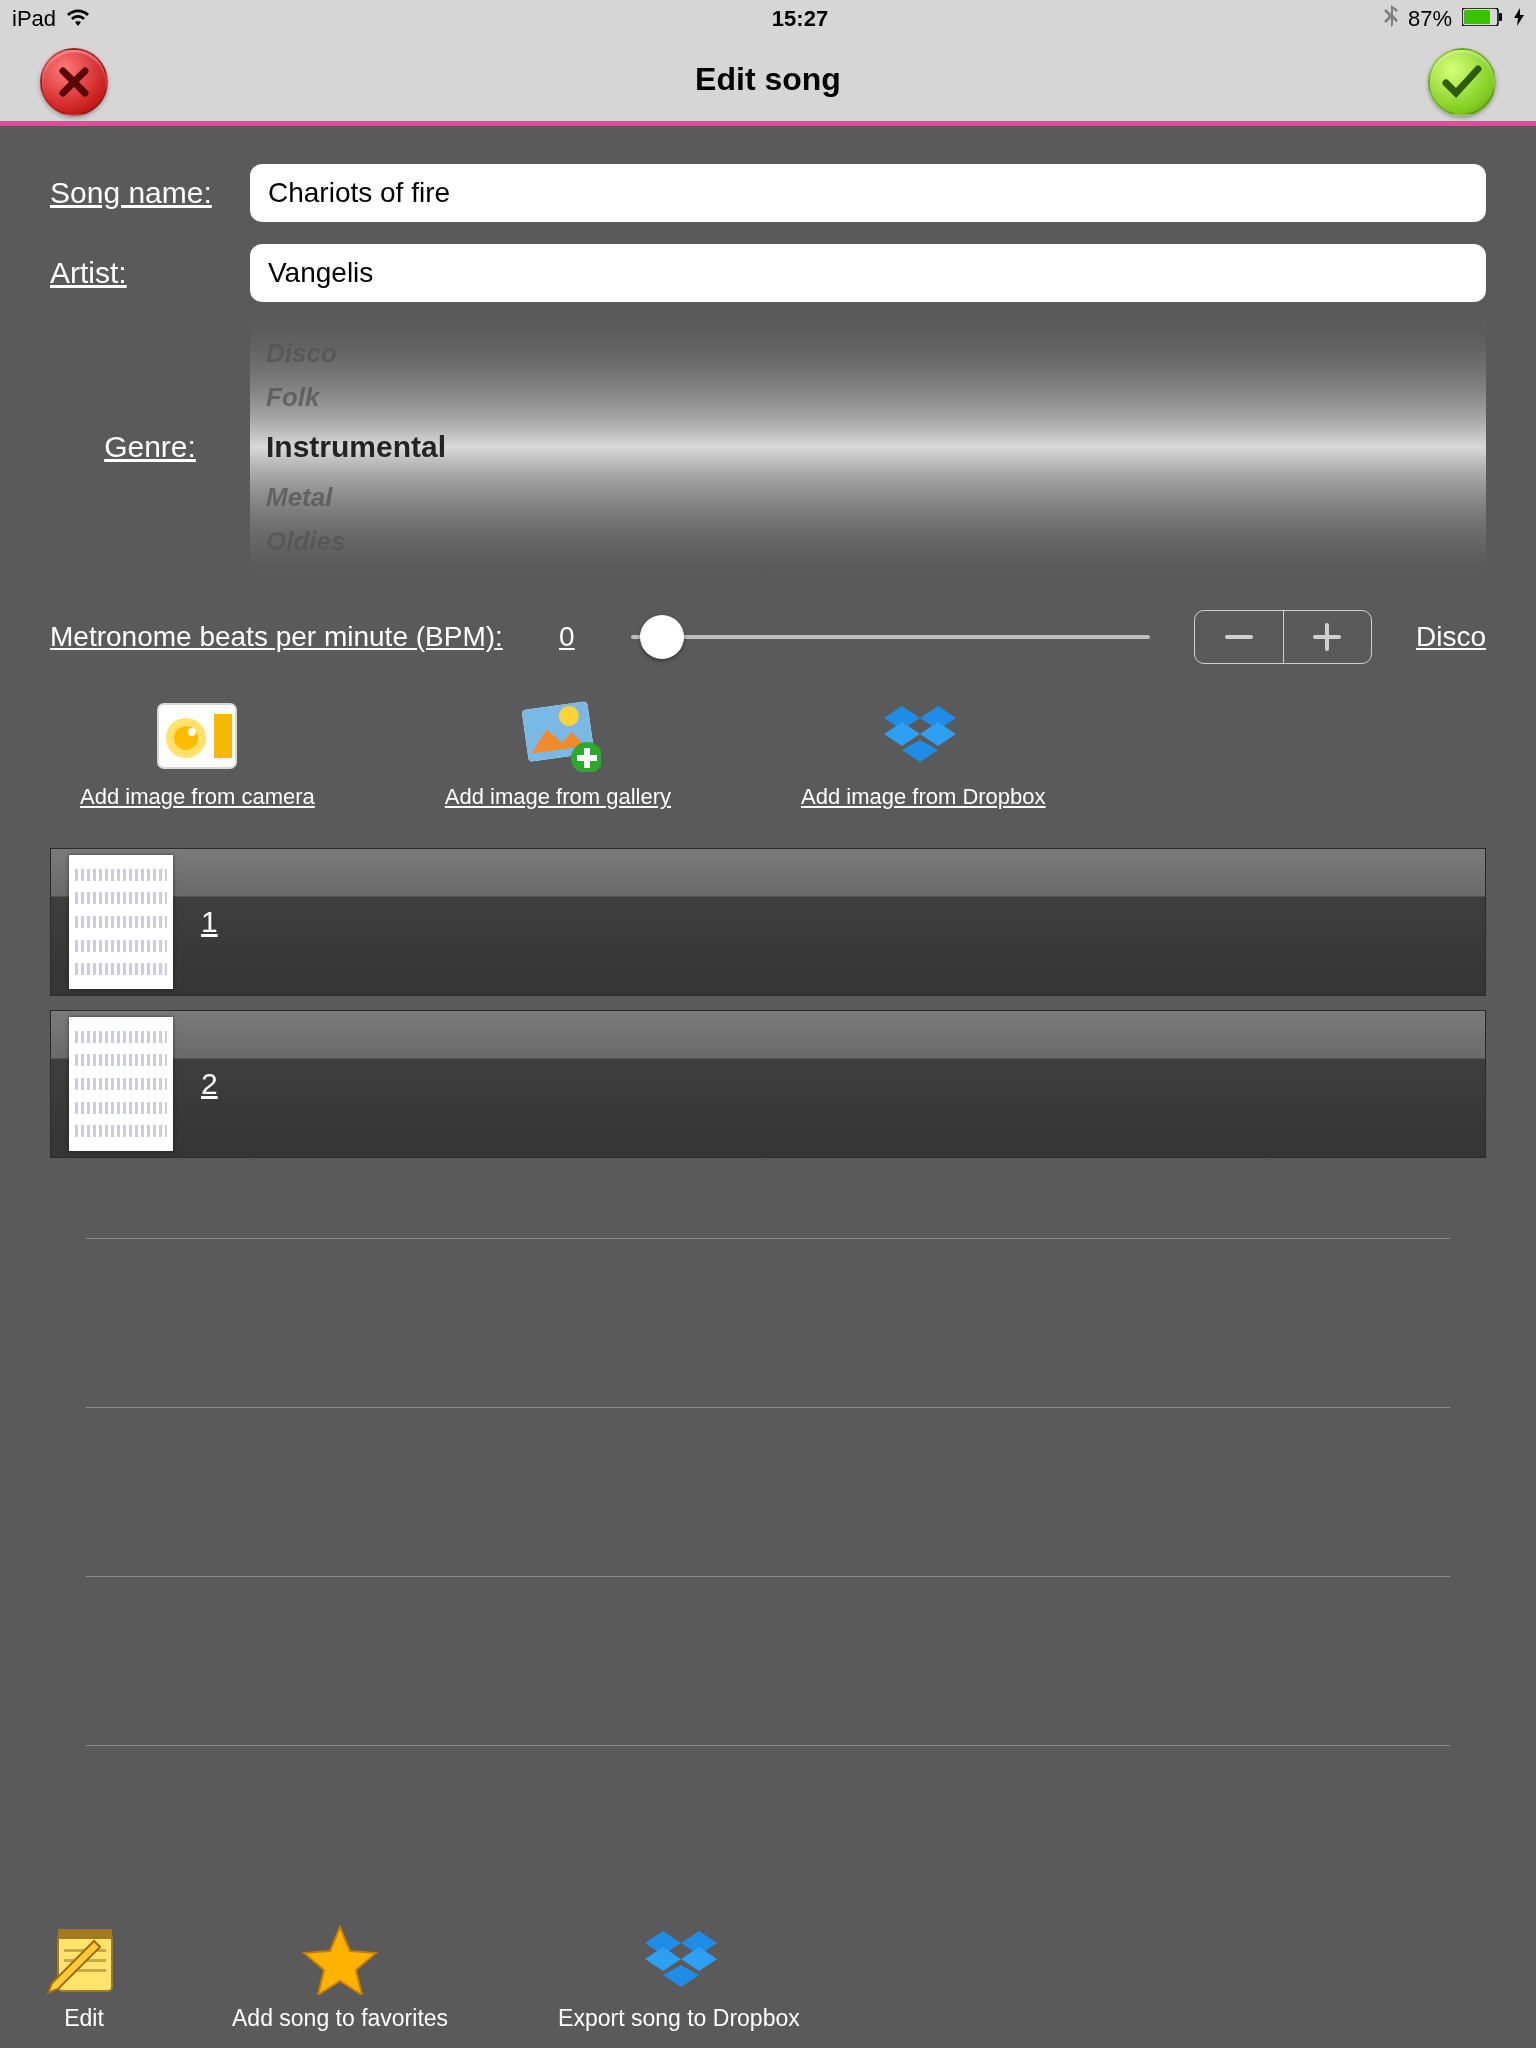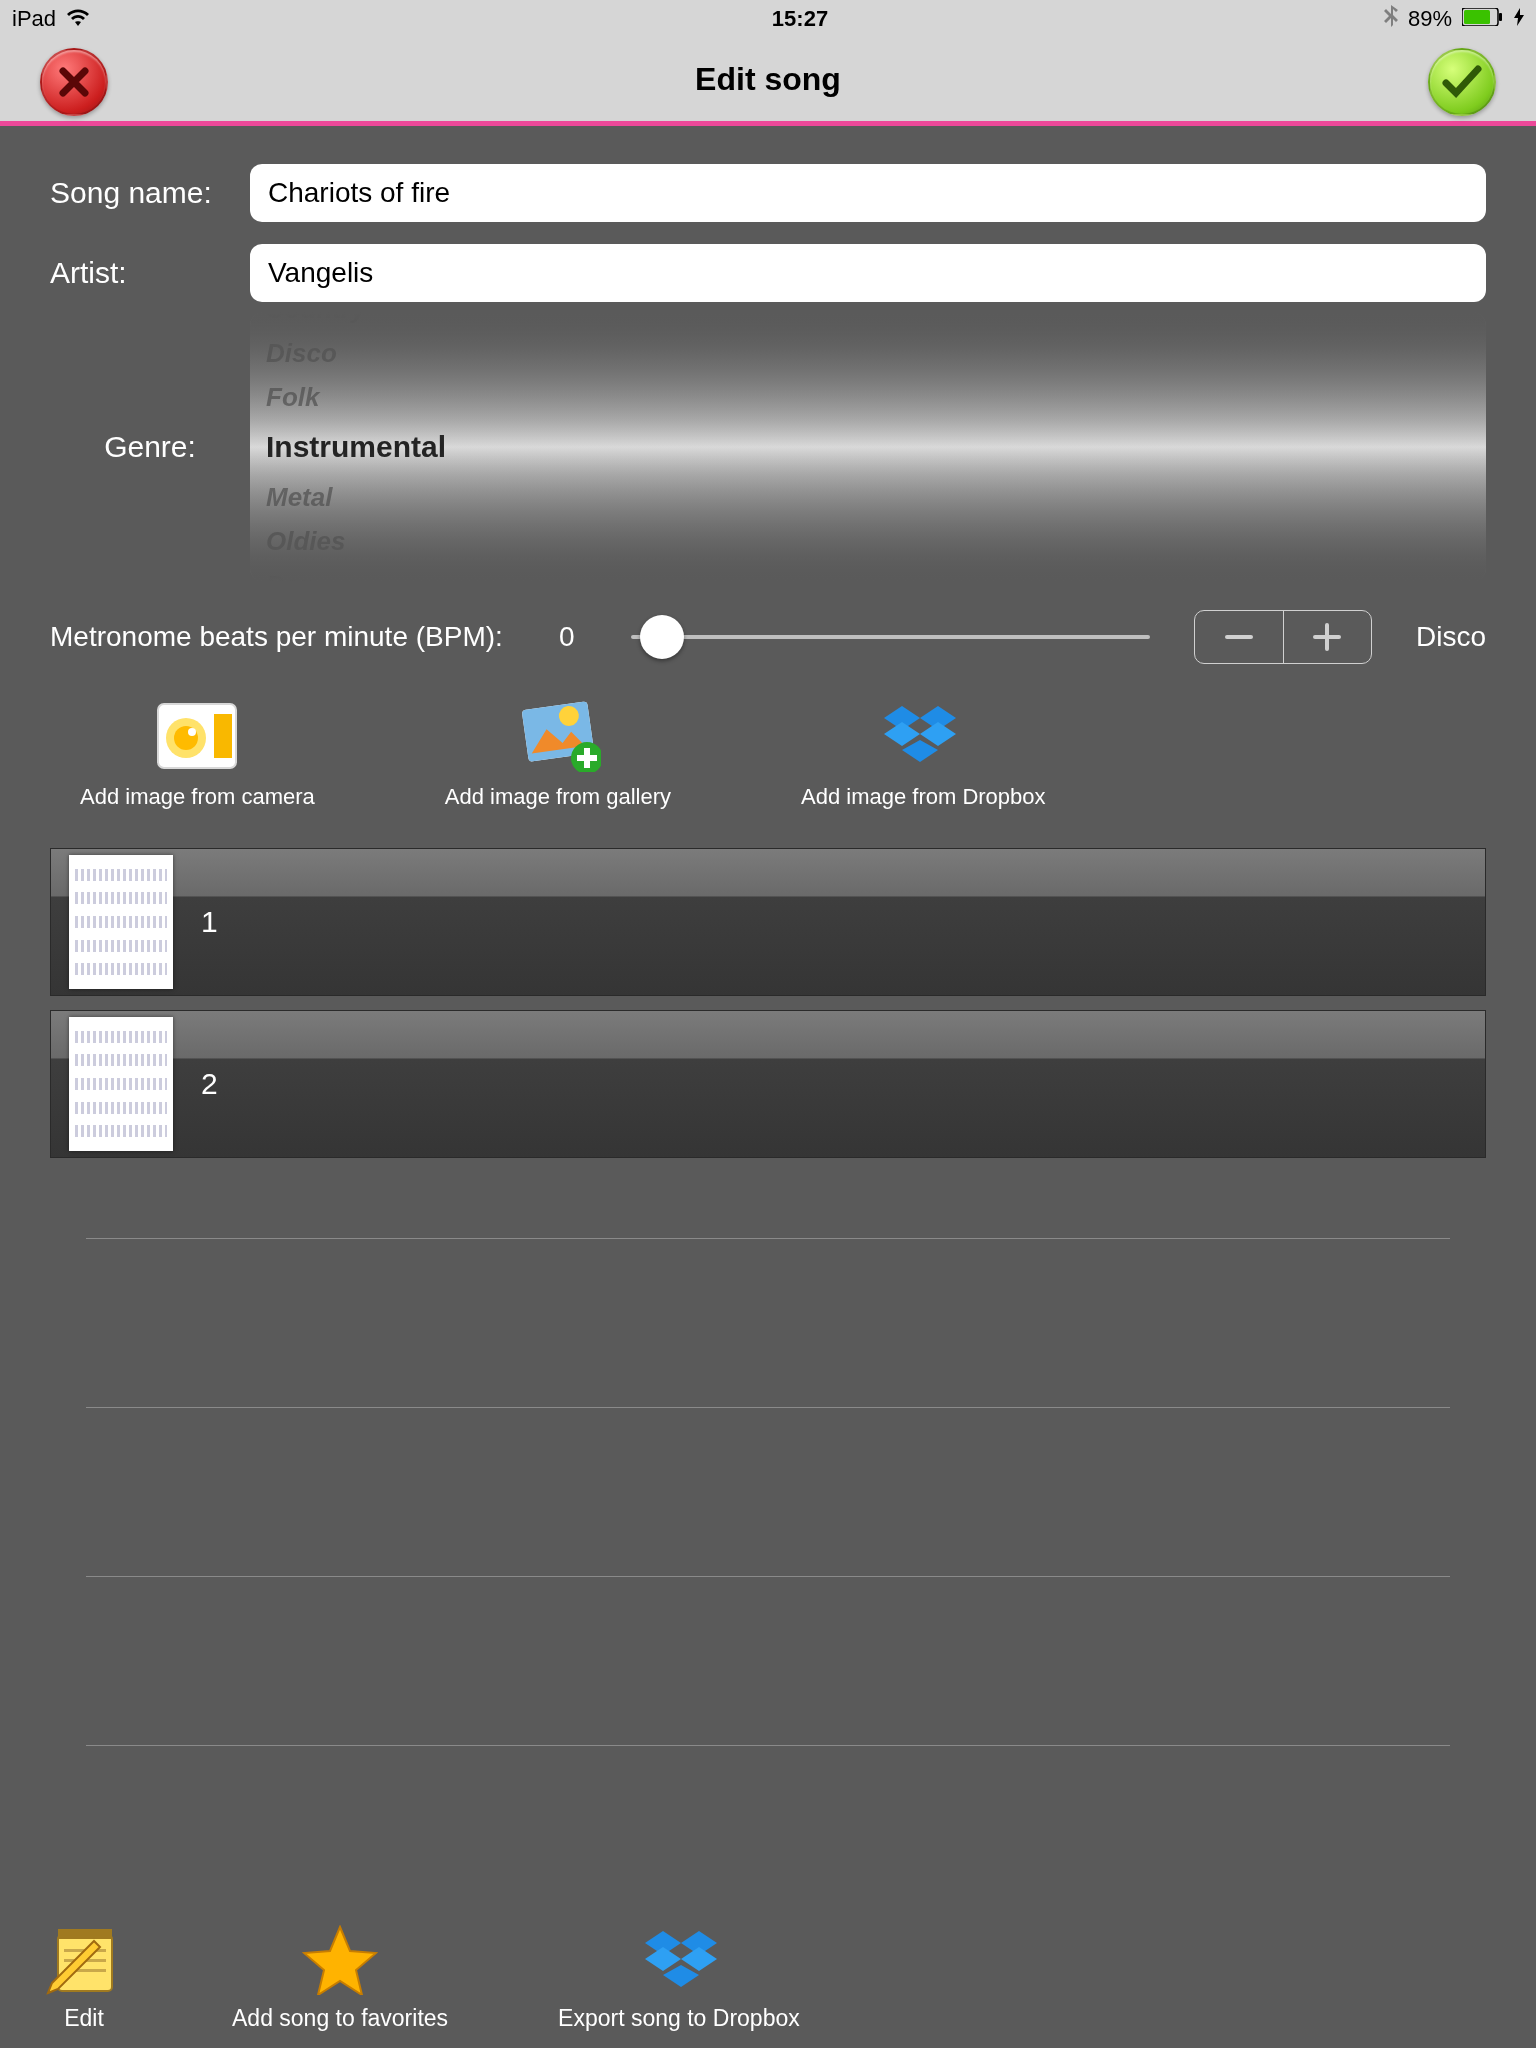--- a/index.html
+++ b/index.html
@@ -11,21 +11,21 @@
   .sb-center { position:absolute; left:50%; transform:translateX(-50%); font-weight:600;margin-left:32px; }
 
   
   .navbar { height:88px; background:#d6d6d6; display:flex; align-items:center; justify-content:center; position:relative; border-bottom:5px solid #ec4899;}
   .navtitle { font-size:32px; font-weight:700; color:#000; }
   .circle-btn { position:absolute; width:68px; height:68px; border-radius:50%; top:10px; display:flex; align-items:center; justify-content:center; border:2px solid rgba(0,0,0,.15); box-shadow:inset 0 2px 2px rgba(255,255,255,.4),0 2px 4px rgba(0,0,0,.3);}
   .cancel-btn { left:40px; background:radial-gradient(circle at 35% 30%, #ff7a7a, #cc1e1e 70%, #8e0f0f); }
   .confirm-btn{ right:40px; background:radial-gradient(circle at 35% 30%, #d6ff7a, #7fcc1e 70%, #4e8e0f); }
 
   
-  .content { padding:38px 50px 12px 50px; color:#fff; }
+  .content { padding:38px 50px 12px 50px; color:#fff;text-decoration:underline; }
   .row { display:flex; align-items:center; margin-bottom:22px; }
   .label { width:200px; font-size:30px; }
   .txtin { flex:1; height:58px; background:#fff; border:none; border-radius:12px; padding:0 18px; font-size:28px; color:#000; }
 
   
   .genre-row { display:flex; align-items:center; margin-top:10px;}
   .picker-wrap { flex:1; height:270px; position:relative; overflow:hidden; border-radius:14px; }
   .picker-bg { position:absolute; inset:0; background:linear-gradient(#5a5a5a 0%, #8a8a8a 18%, #bcbcbc 40%, #d9d9d9 50%, #bcbcbc 60%, #8a8a8a 82%, #5a5a5a 100%); }
   .picker-mask-top,.picker-mask-bot{position:absolute;left:0;right:0;height:50%;pointer-events:none;}
   .picker-mask-top{top:0;background:linear-gradient(rgba(90,90,90,1),rgba(90,90,90,0));}
@@ -80,21 +80,21 @@
         </svg>
     </span>
   </div>
   <div class="sb-center">15:27</div>
   <div class="sb-right">
     <span style="opacity:.4">
       <svg width="14" height="22" viewBox="0 0 14 22">
           <path d="M7 0v9L2 4 0 6l5 5-5 5 2 2 5-5v9l7-7-5-5 5-5zM9 4l3 3-3 3zm0 10l3 3-3 3z" fill="#000"></path>
         </svg>
     </span>
-    <span>89%</span>
+    <span>87%</span>
     <span>
       <svg width="42" height="18" viewBox="0 0 42 18">
           <rect x="0" y="0" width="36" height="18" rx="3" fill="none" stroke="#000" stroke-width="1.5"></rect>
           <rect x="2" y="2" width="26" height="14" rx="1.5" fill="#3ac200"></rect>
           <rect x="37" y="5" width="3" height="8" rx="1" fill="#000"></rect>
         </svg>
     </span>
     <span>
       <svg width="10" height="18" viewBox="0 0 10 18">
           <path d="M6 0L0 10h4l-1 8 7-11H6z" fill="#000"></path>

